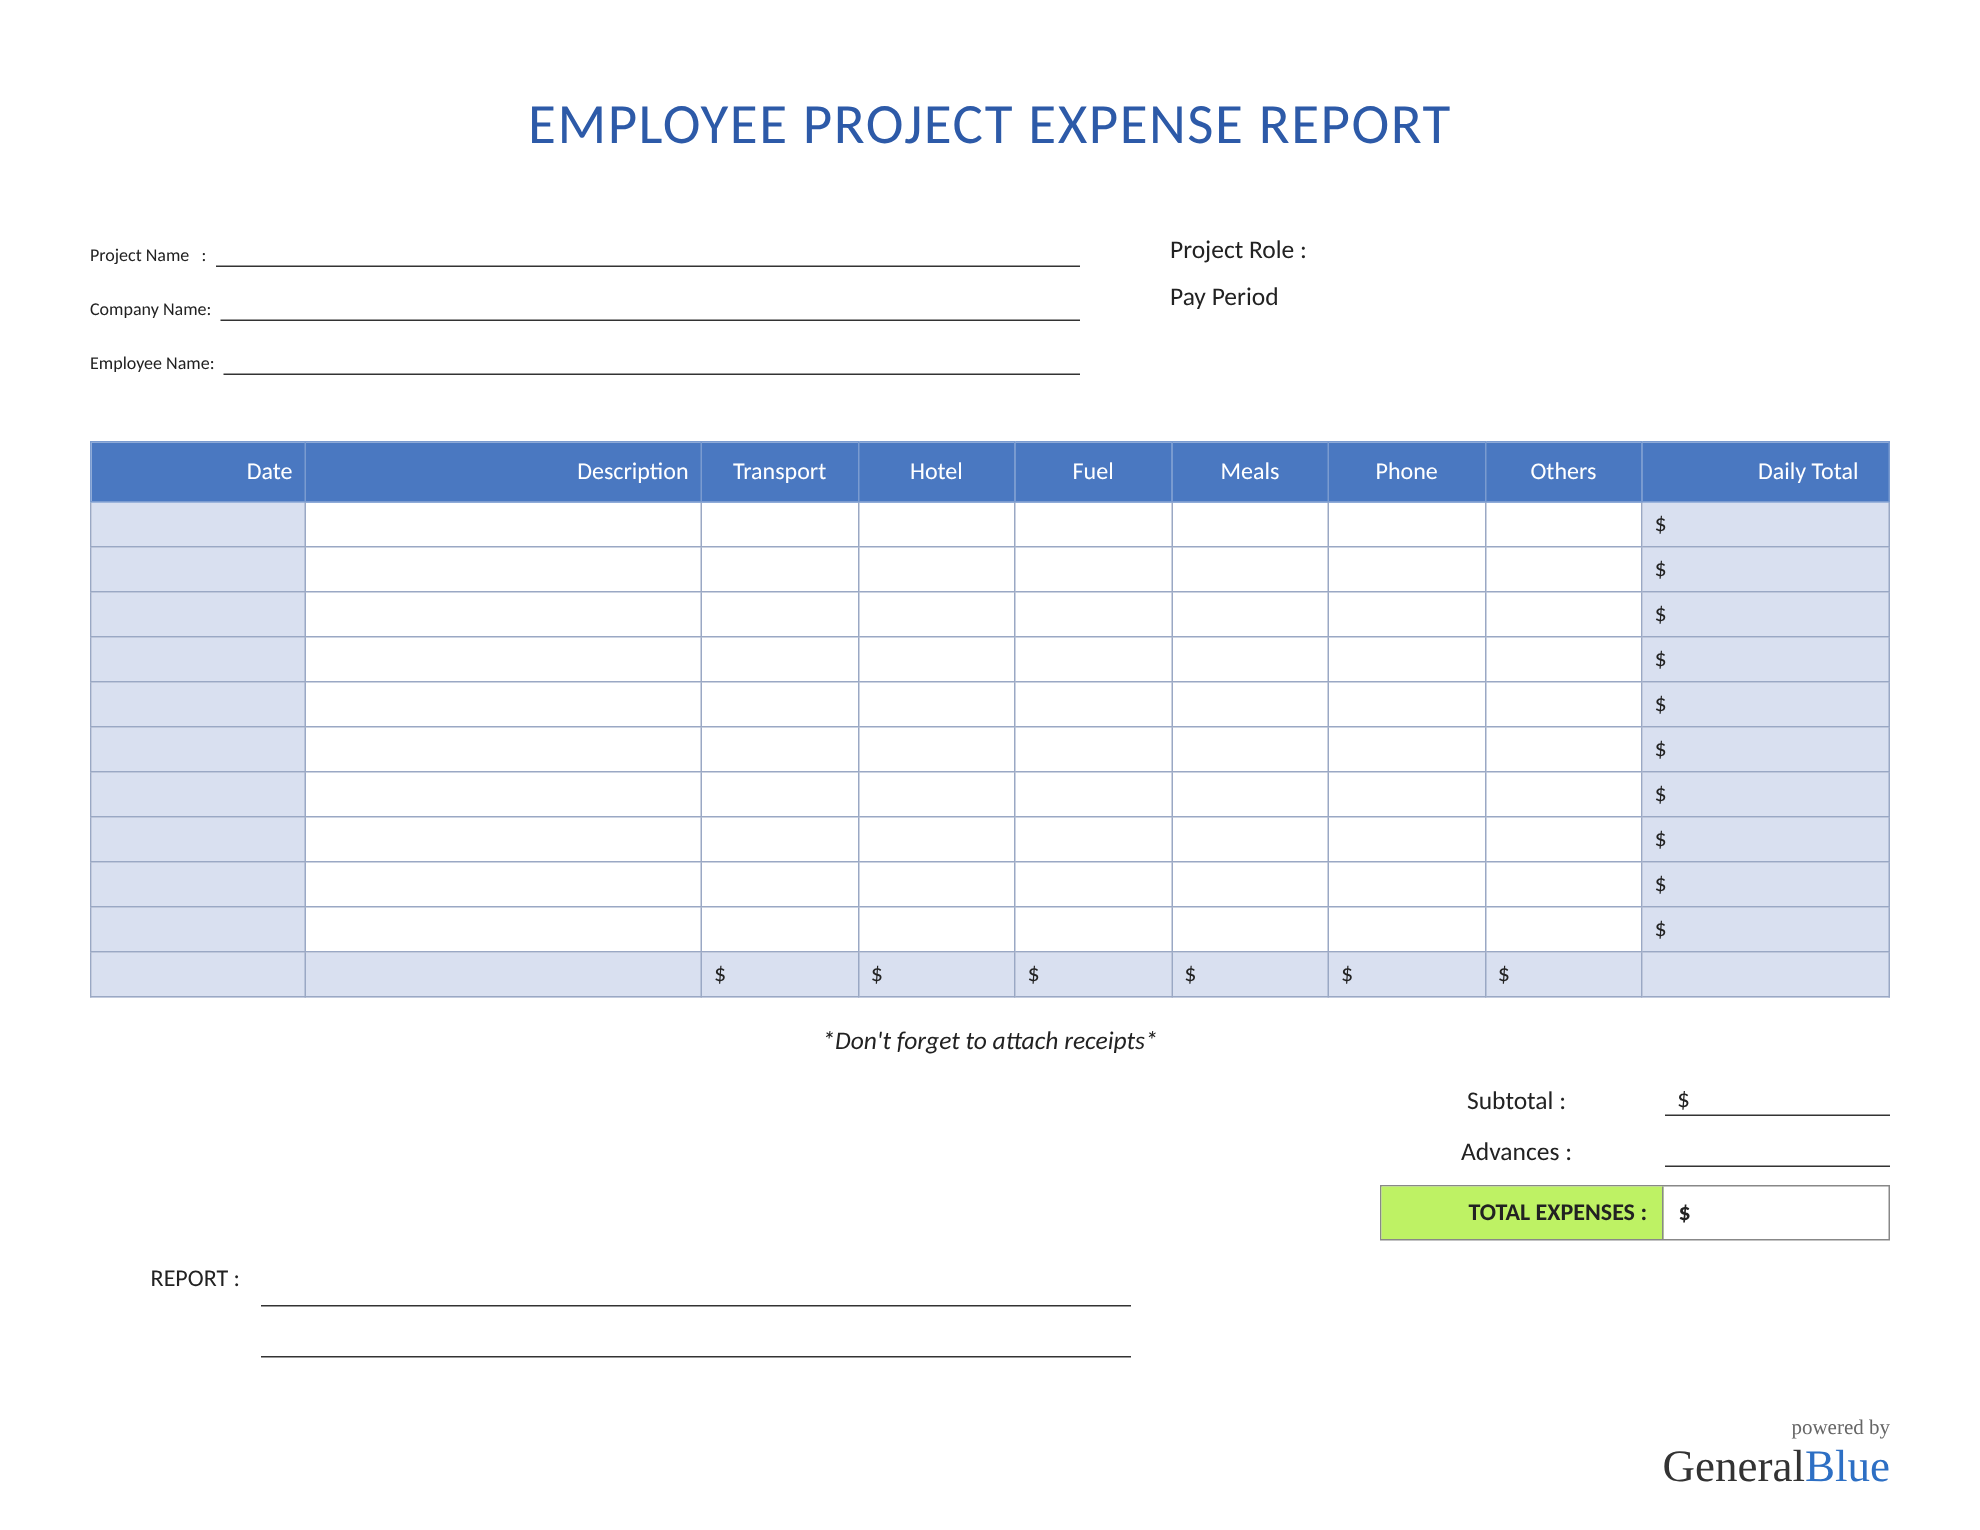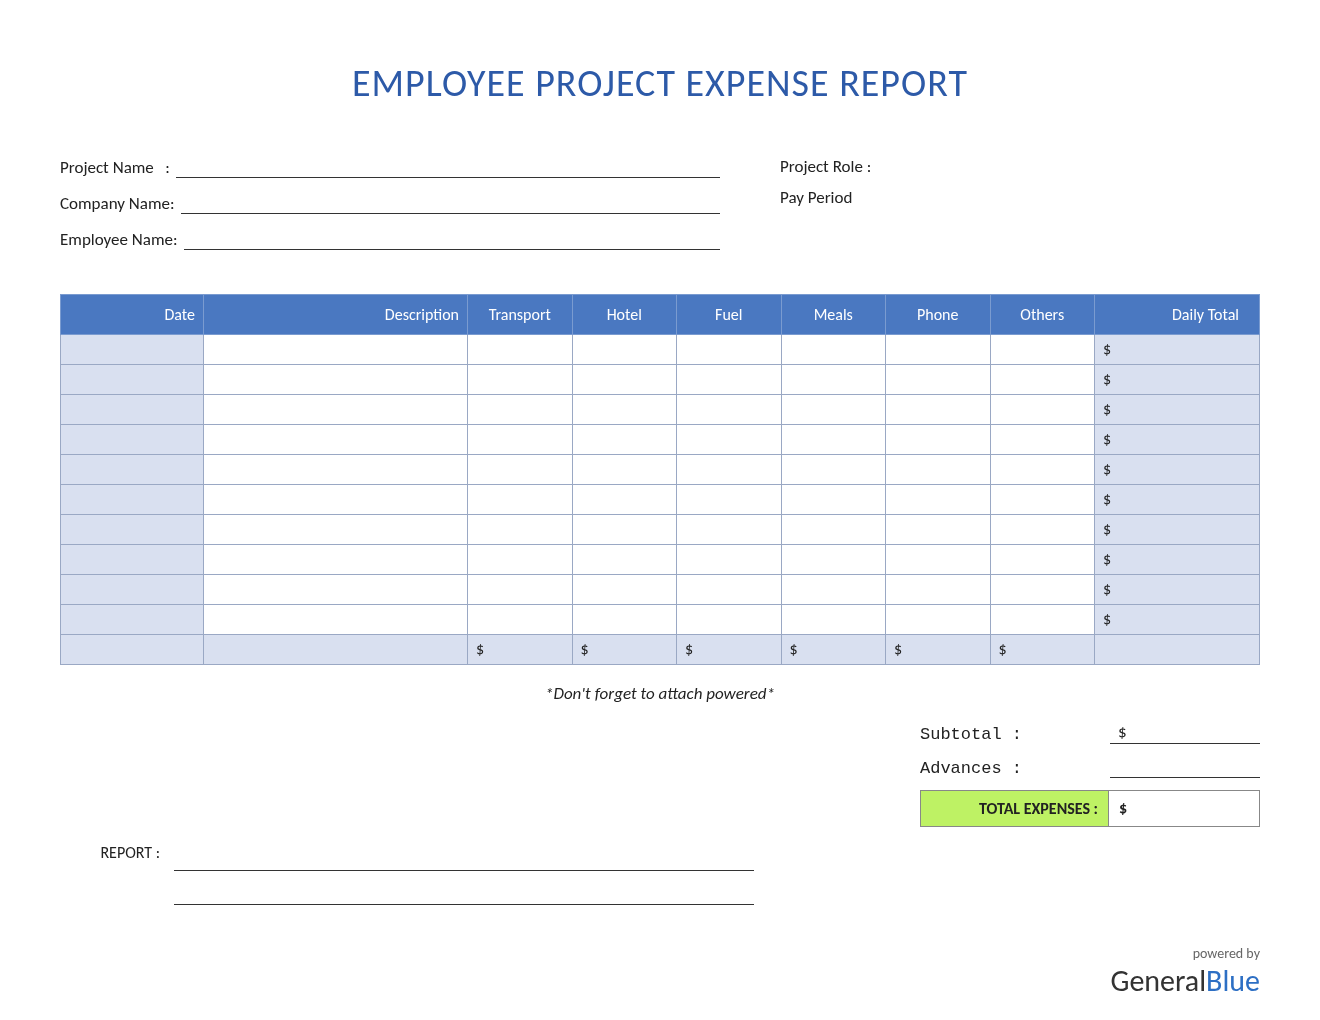--- a/index.html
+++ b/index.html
@@ -23,21 +23,21 @@
     display: flex;
     gap: 60px;
     margin-bottom: 30px;
   }
   .header-left { flex: 1; }
   .header-right { width: 480px; }
   .field-row {
     display: flex;
     align-items: flex-end;
     margin-bottom: 14px;
-    font-size: 17px;
+    font-size: 12px;
   }
   .field-label {
     white-space: nowrap;
     padding-right: 6px;
     font-weight: 400;
   }
   .field-line {
     flex: 1;
     border-bottom: 1px solid #333;
     height: 22px;
@@ -107,21 +107,21 @@
     display: flex;
     justify-content: flex-end;
   }
   .summary-inner { width: 340px; }
   .sum-row {
     display: flex;
     align-items: flex-end;
     margin-bottom: 12px;
     font-size: 17px;
   }
-  .sum-lbl { flex: 1; text-align: left; padding-right: 8px; font-family: Liberation Mono, monospace; }
+  .sum-lbl { flex: 1; text-align: center; padding-right: 8px; }
   .sum-val {
     width: 150px;
     border-bottom: 1px solid #333;
     padding-left: 8px;
     height: 22px;
   }
   .total-box {
     display: flex;
     border: 1px solid #888;
     margin-top: 6px;
@@ -145,20 +145,21 @@
     margin-top: 10px;
     display: flex;
     gap: 14px;
   }
   .notes-label { font-size: 16px; padding-top: 6px; width: 100px; text-align: right; }
   .notes-lines { flex: 1; max-width: 580px; }
   .note-line { border-bottom: 1px solid #333; height: 34px; }
   .footer {
     text-align: right;
     margin-top: 40px;
+    font-family: Liberation Serif, serif;
   }
   .powered { font-size: 14px; color: #666; }
   .brand { font-size: 30px; font-weight: 400; color: #333; }
   .brand .blue { color: #2d6fc4; }
 </style>
 </head>
 <body>
 
 <div class="title">EMPLOYEE PROJECT EXPENSE REPORT</div>
 
@@ -324,21 +325,21 @@
         <td class="shade">$</td>
         <td class="shade">$</td>
         <td class="shade">$</td>
         <td class="shade">$</td>
         <td class="shade">$</td>
         <td class="shade"></td>
       </tr>
     </tbody>
 </table>
 
-<div class="reminder">*Don't forget to attach powered*</div>
+<div class="reminder">*Don't forget to attach receipts*</div>
 
 <div class="summary">
   <div class="summary-inner">
     <div class="sum-row">
       <span class="sum-lbl">Subtotal :</span>
       <span class="sum-val">$</span>
     </div>
     <div class="sum-row">
       <span class="sum-lbl">Advances :</span>
       <span class="sum-val"></span>

